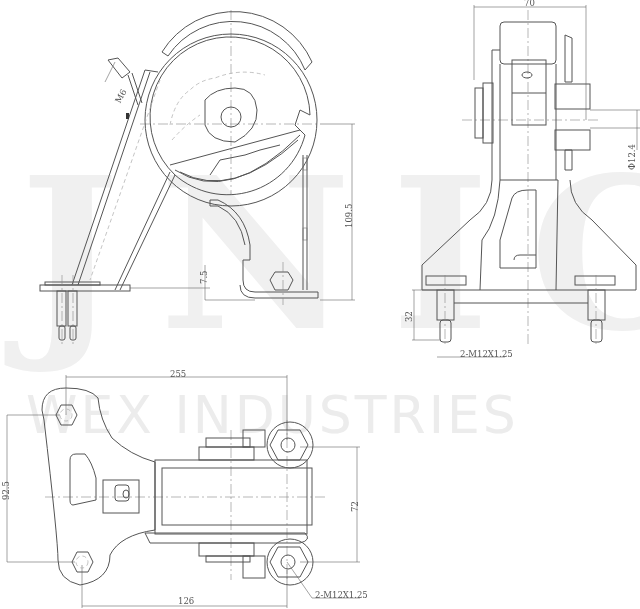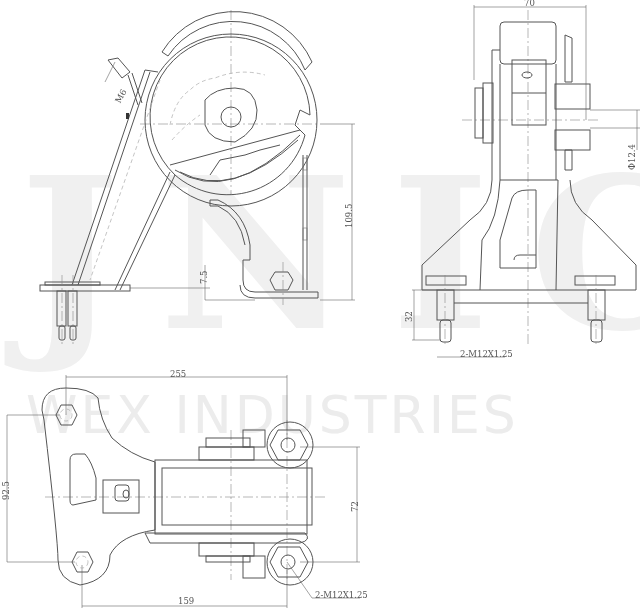--- a/index.html
+++ b/index.html
@@ -205,15 +205,15 @@
   <div class="lbl rot-m6" style="left:113px;top:100px;">M6</div>
 
   <div class="lbl" style="left:524px;top:-2px;">70</div>
   <div class="lbl rot" style="left:627px;top:170px;">Φ12.4</div>
   <div class="lbl rot" style="left:404px;top:322px;">32</div>
   <div class="lbl" style="left:460px;top:349px;">2-M12X1.25</div>
 
   <div class="lbl" style="left:170px;top:369px;">255</div>
   <div class="lbl rot" style="left:1px;top:500px;">92.5</div>
   <div class="lbl rot" style="left:350px;top:512px;">72</div>
-  <div class="lbl" style="left:178px;top:596px;">159</div>
+  <div class="lbl" style="left:178px;top:596px;">126</div>
   <div class="lbl" style="left:315px;top:590px;">2-M12X1.25</div>
 </div>
 
 </body></html>

